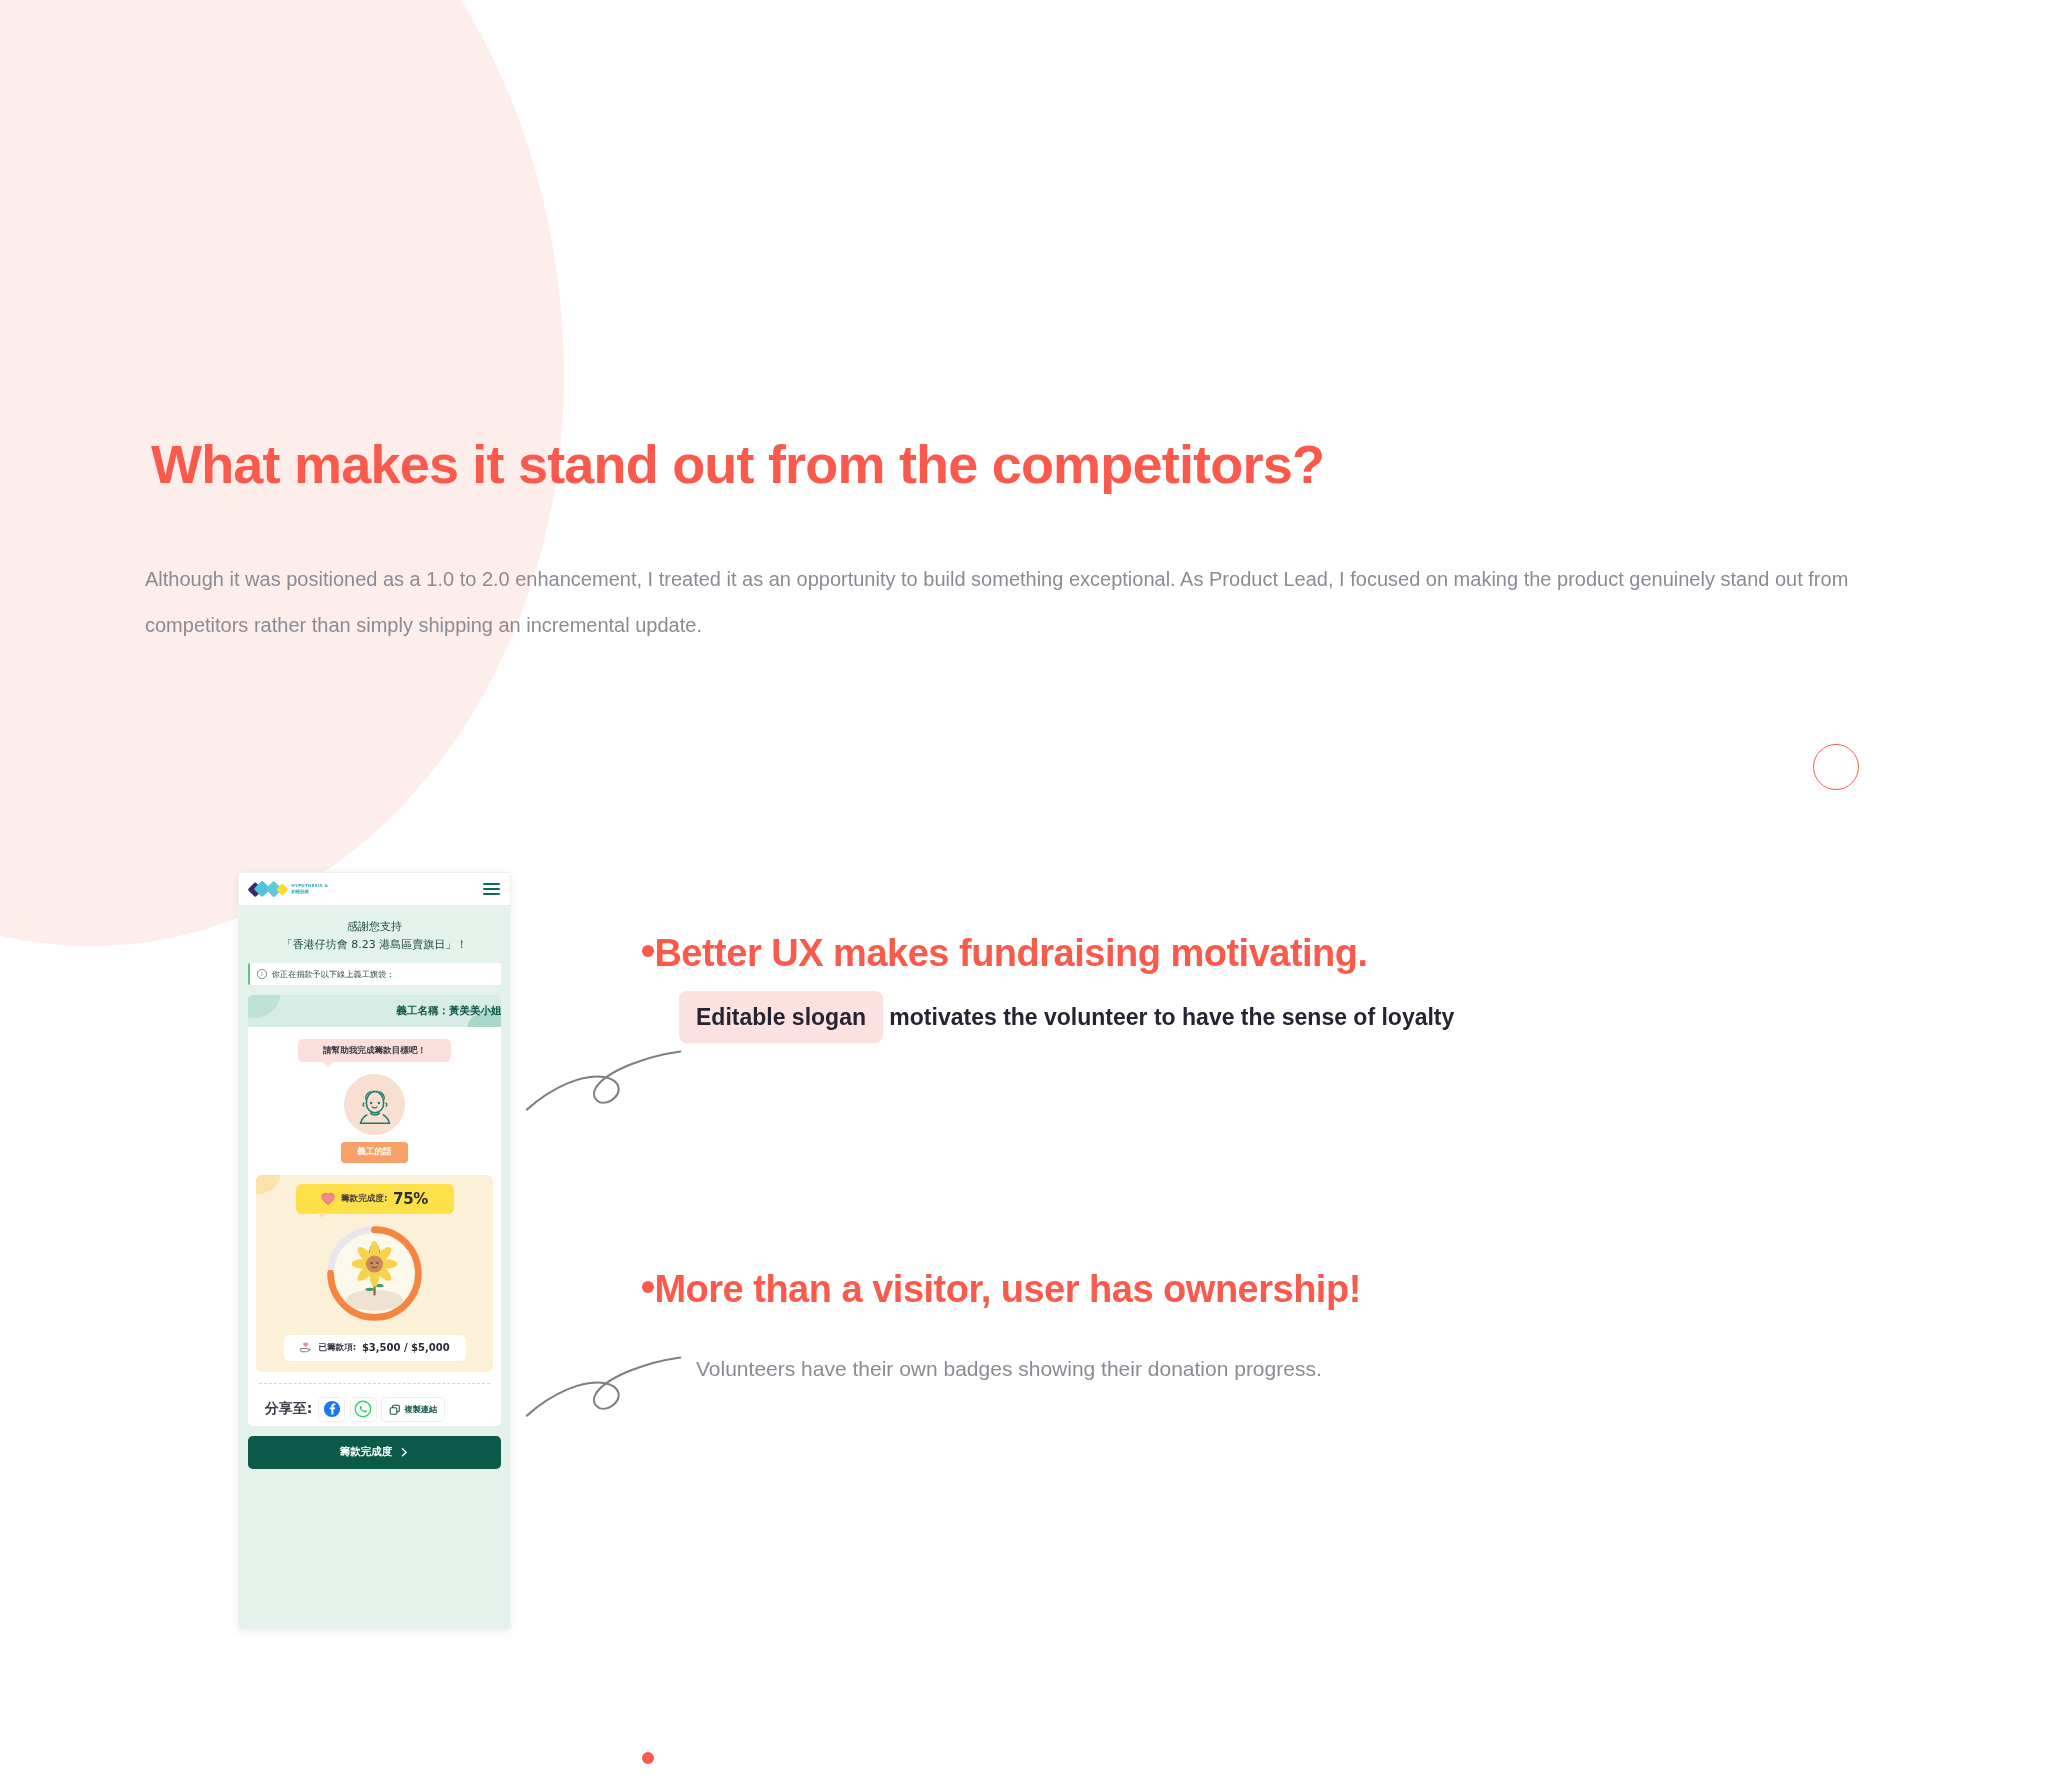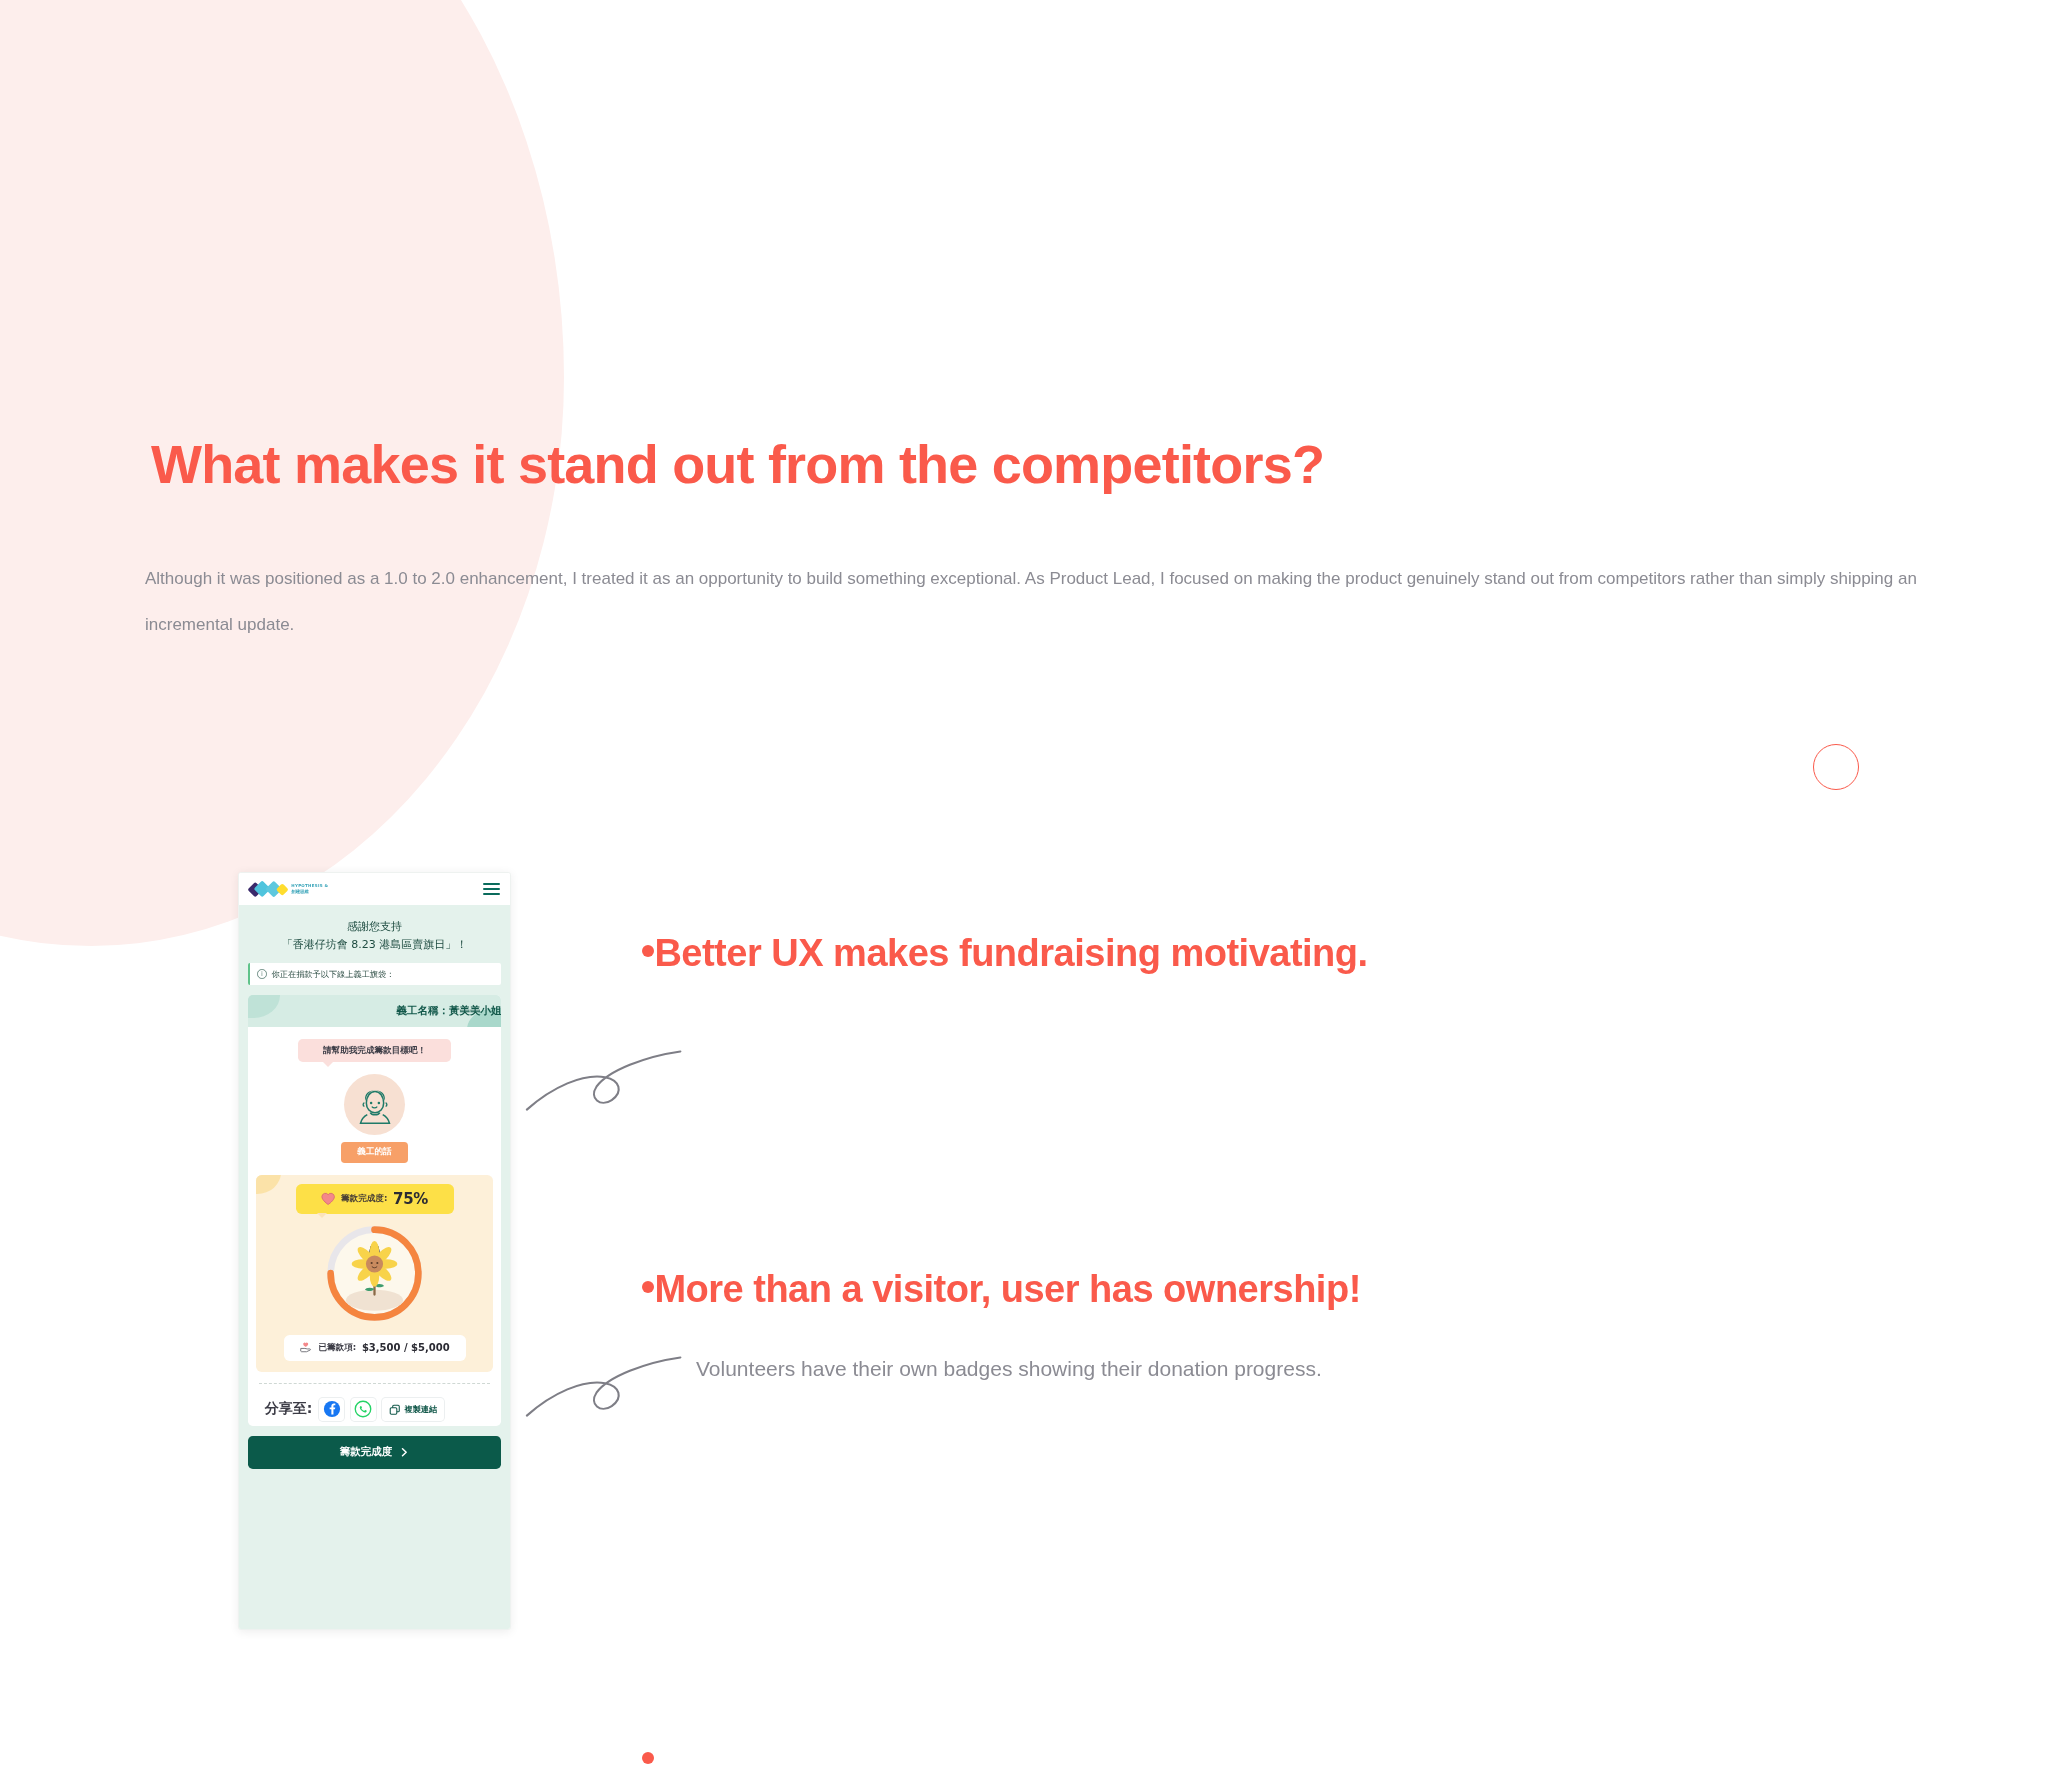--- a/index.html
+++ b/index.html
@@ -39,21 +39,21 @@
   }
 
   
   .headline {
     position: absolute; left: 151px; top: 433px;
     font-size: 54px; font-weight: 700; letter-spacing: -0.8px;
     color: #fa5a4b; z-index: 2; white-space: nowrap;
   }
   .subcopy {
     position: absolute; left: 145px; top: 556px; width: 1789px;
-    font-size: 17px; line-height: 46px; color: #8b8b93; z-index: 2;
+    font-size: 20px; line-height: 46px; color: #8b8b93; z-index: 2;
   }
 
   
   .phone {
     position: absolute; left: 238px; top: 872px;
     width: 273px; height: 758px;
     background: #ffffff;
     border: 1px solid #eef2f0;
     border-radius: 2.9px;
     box-shadow: 0 1.9px 9.6px rgba(0,0,0,0.07);
@@ -363,20 +363,23 @@
     <svg width="164" height="92" viewBox="0 0 172 96">
       <path d="M3 78 C30 54, 62 40, 85 44 C101 47, 104 60, 92 68 C80 76, 68 66, 76 54 C88 37, 128 22, 164 17" fill="none" stroke="#7e7e86" stroke-width="2.2" stroke-linecap="round"></path>
     </svg>
   </div>
 
   <div class="bullet-block b1">
     <div class="blt-head">
       <span class="blt-dot"></span>
       <span class="blt-title">Better UX makes fundraising motivating.</span>
     </div>
+    <div class="sub-line">
+      <span class="hl">Editable slogan</span><span> motivates the volunteer to have the sense of loyalty</span>
+    </div>
   </div>
 
   <div class="bullet-block b2">
     <div class="blt-head">
       <span class="blt-dot"></span>
       <span class="blt-title">More than a visitor, user has ownership!</span>
     </div>
     <div class="note">Volunteers have their own badges showing their donation progress.</div>
   </div>
 

